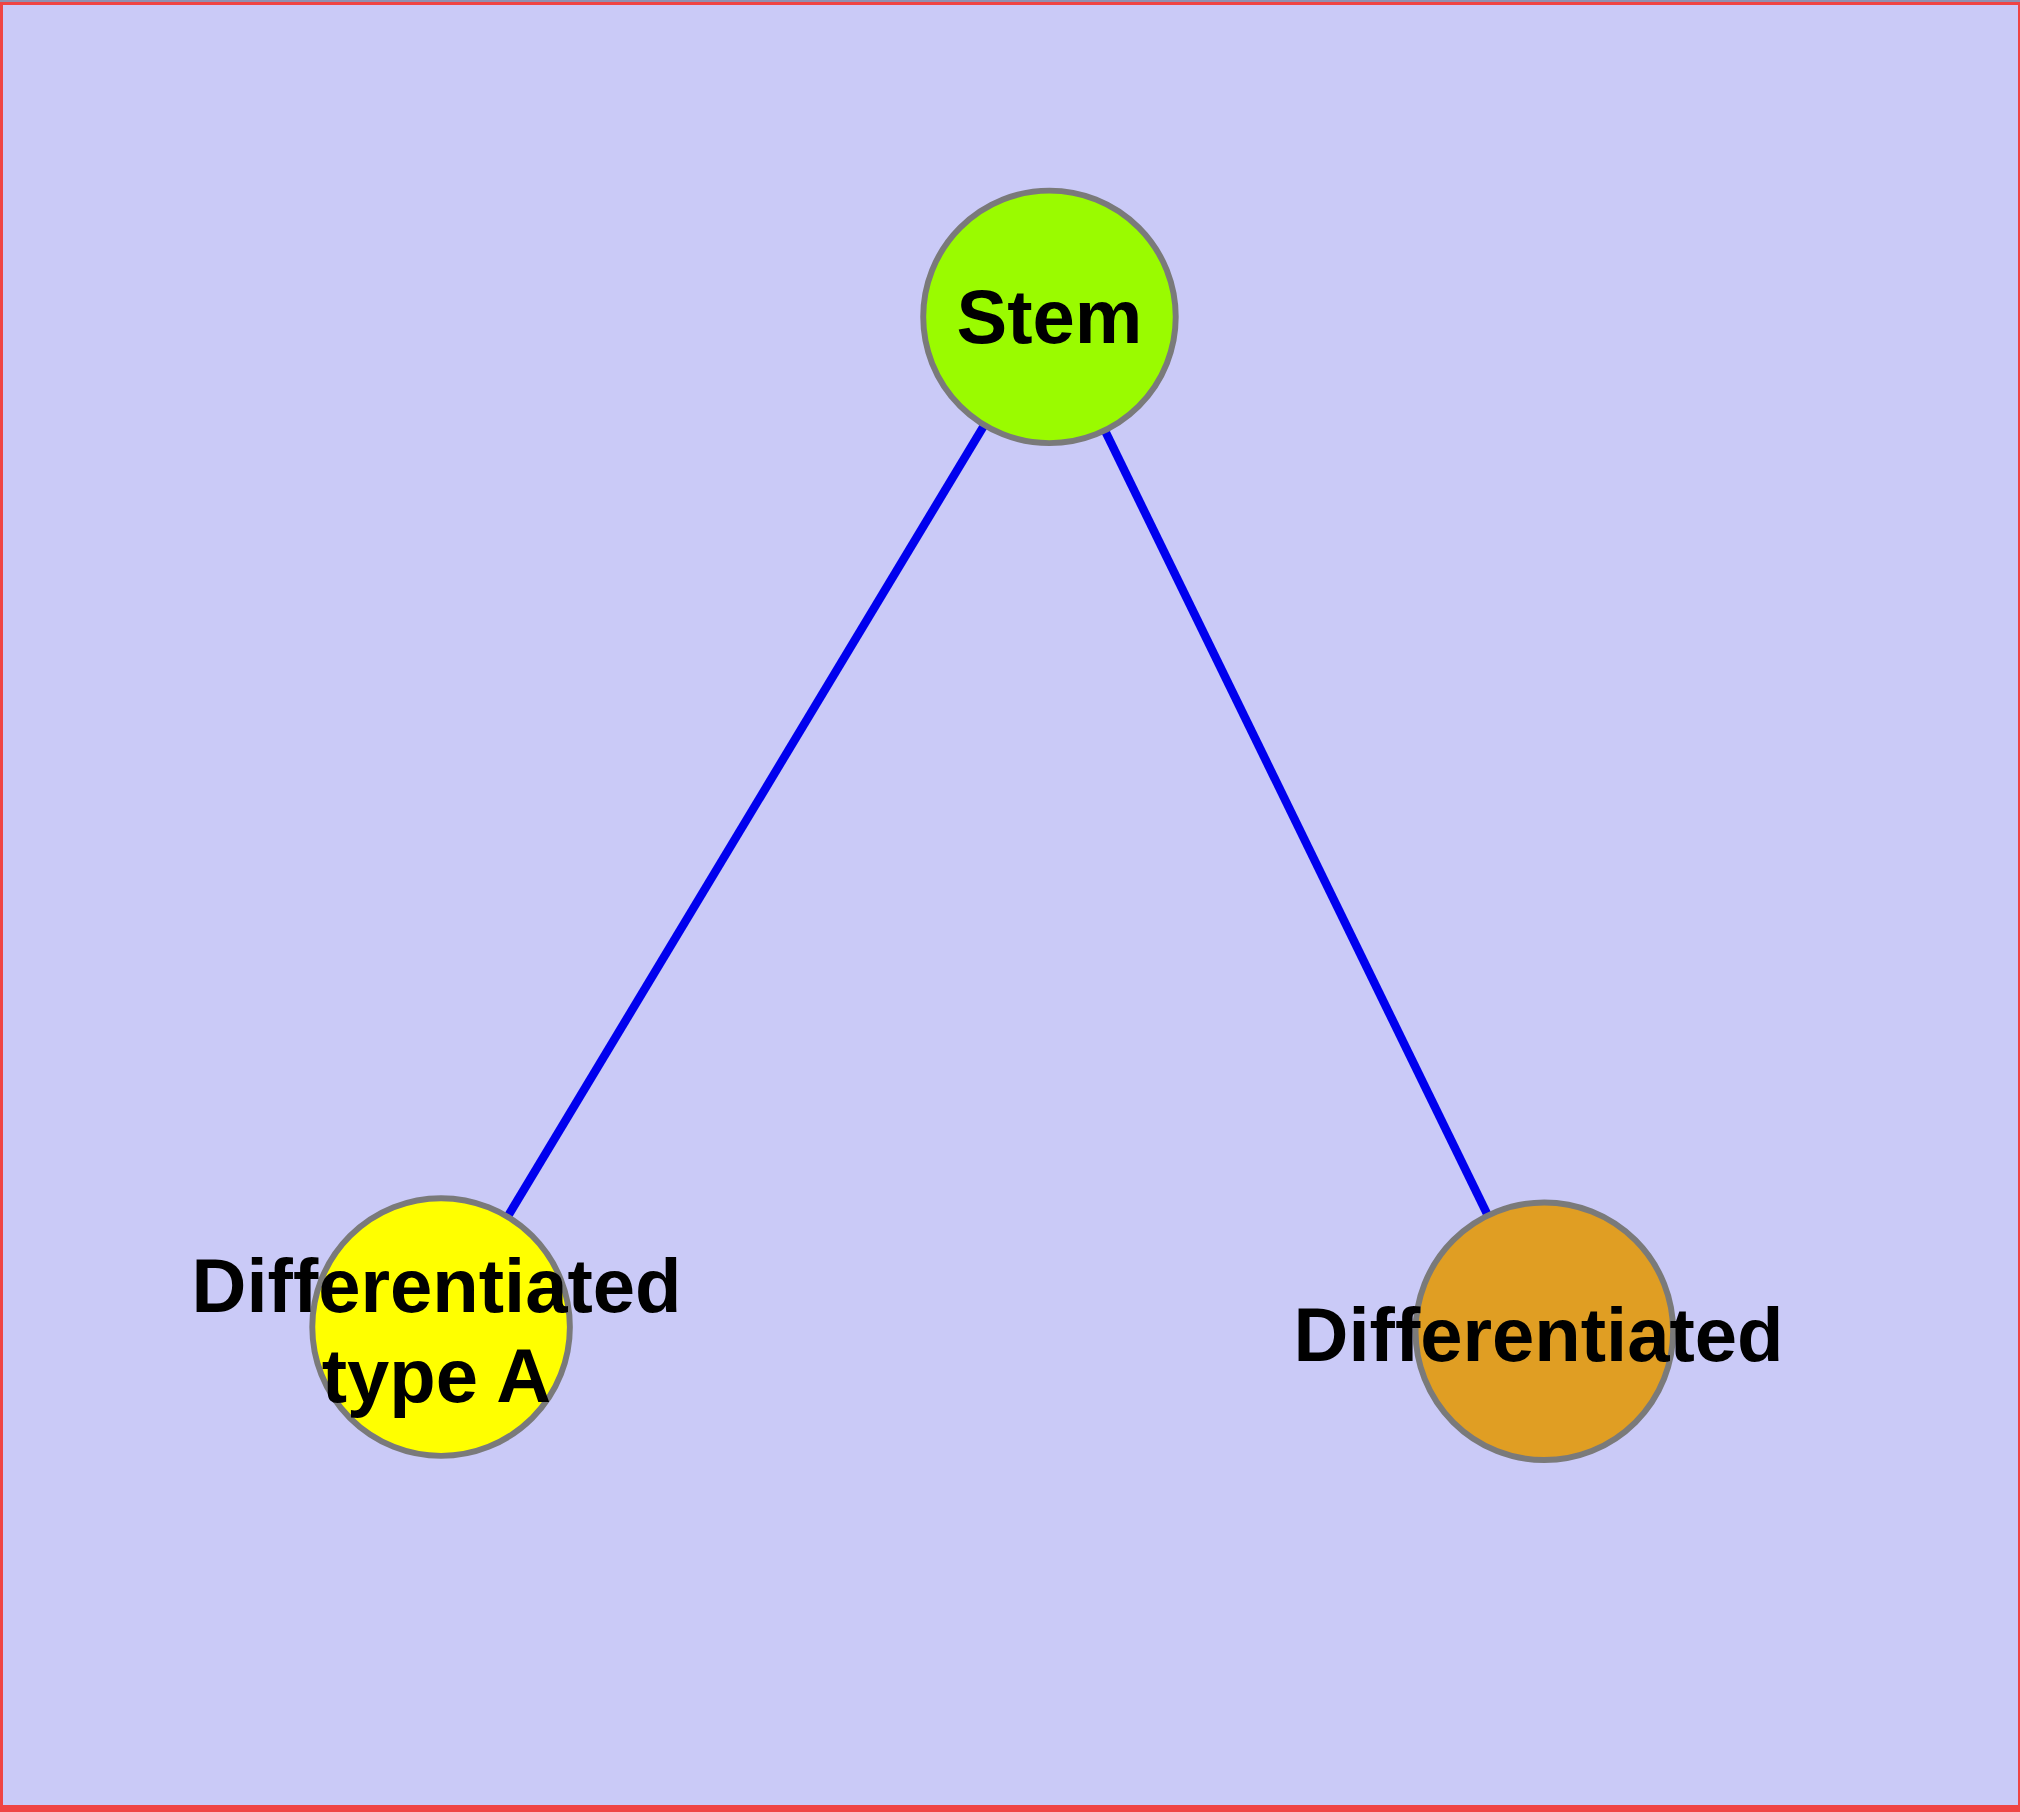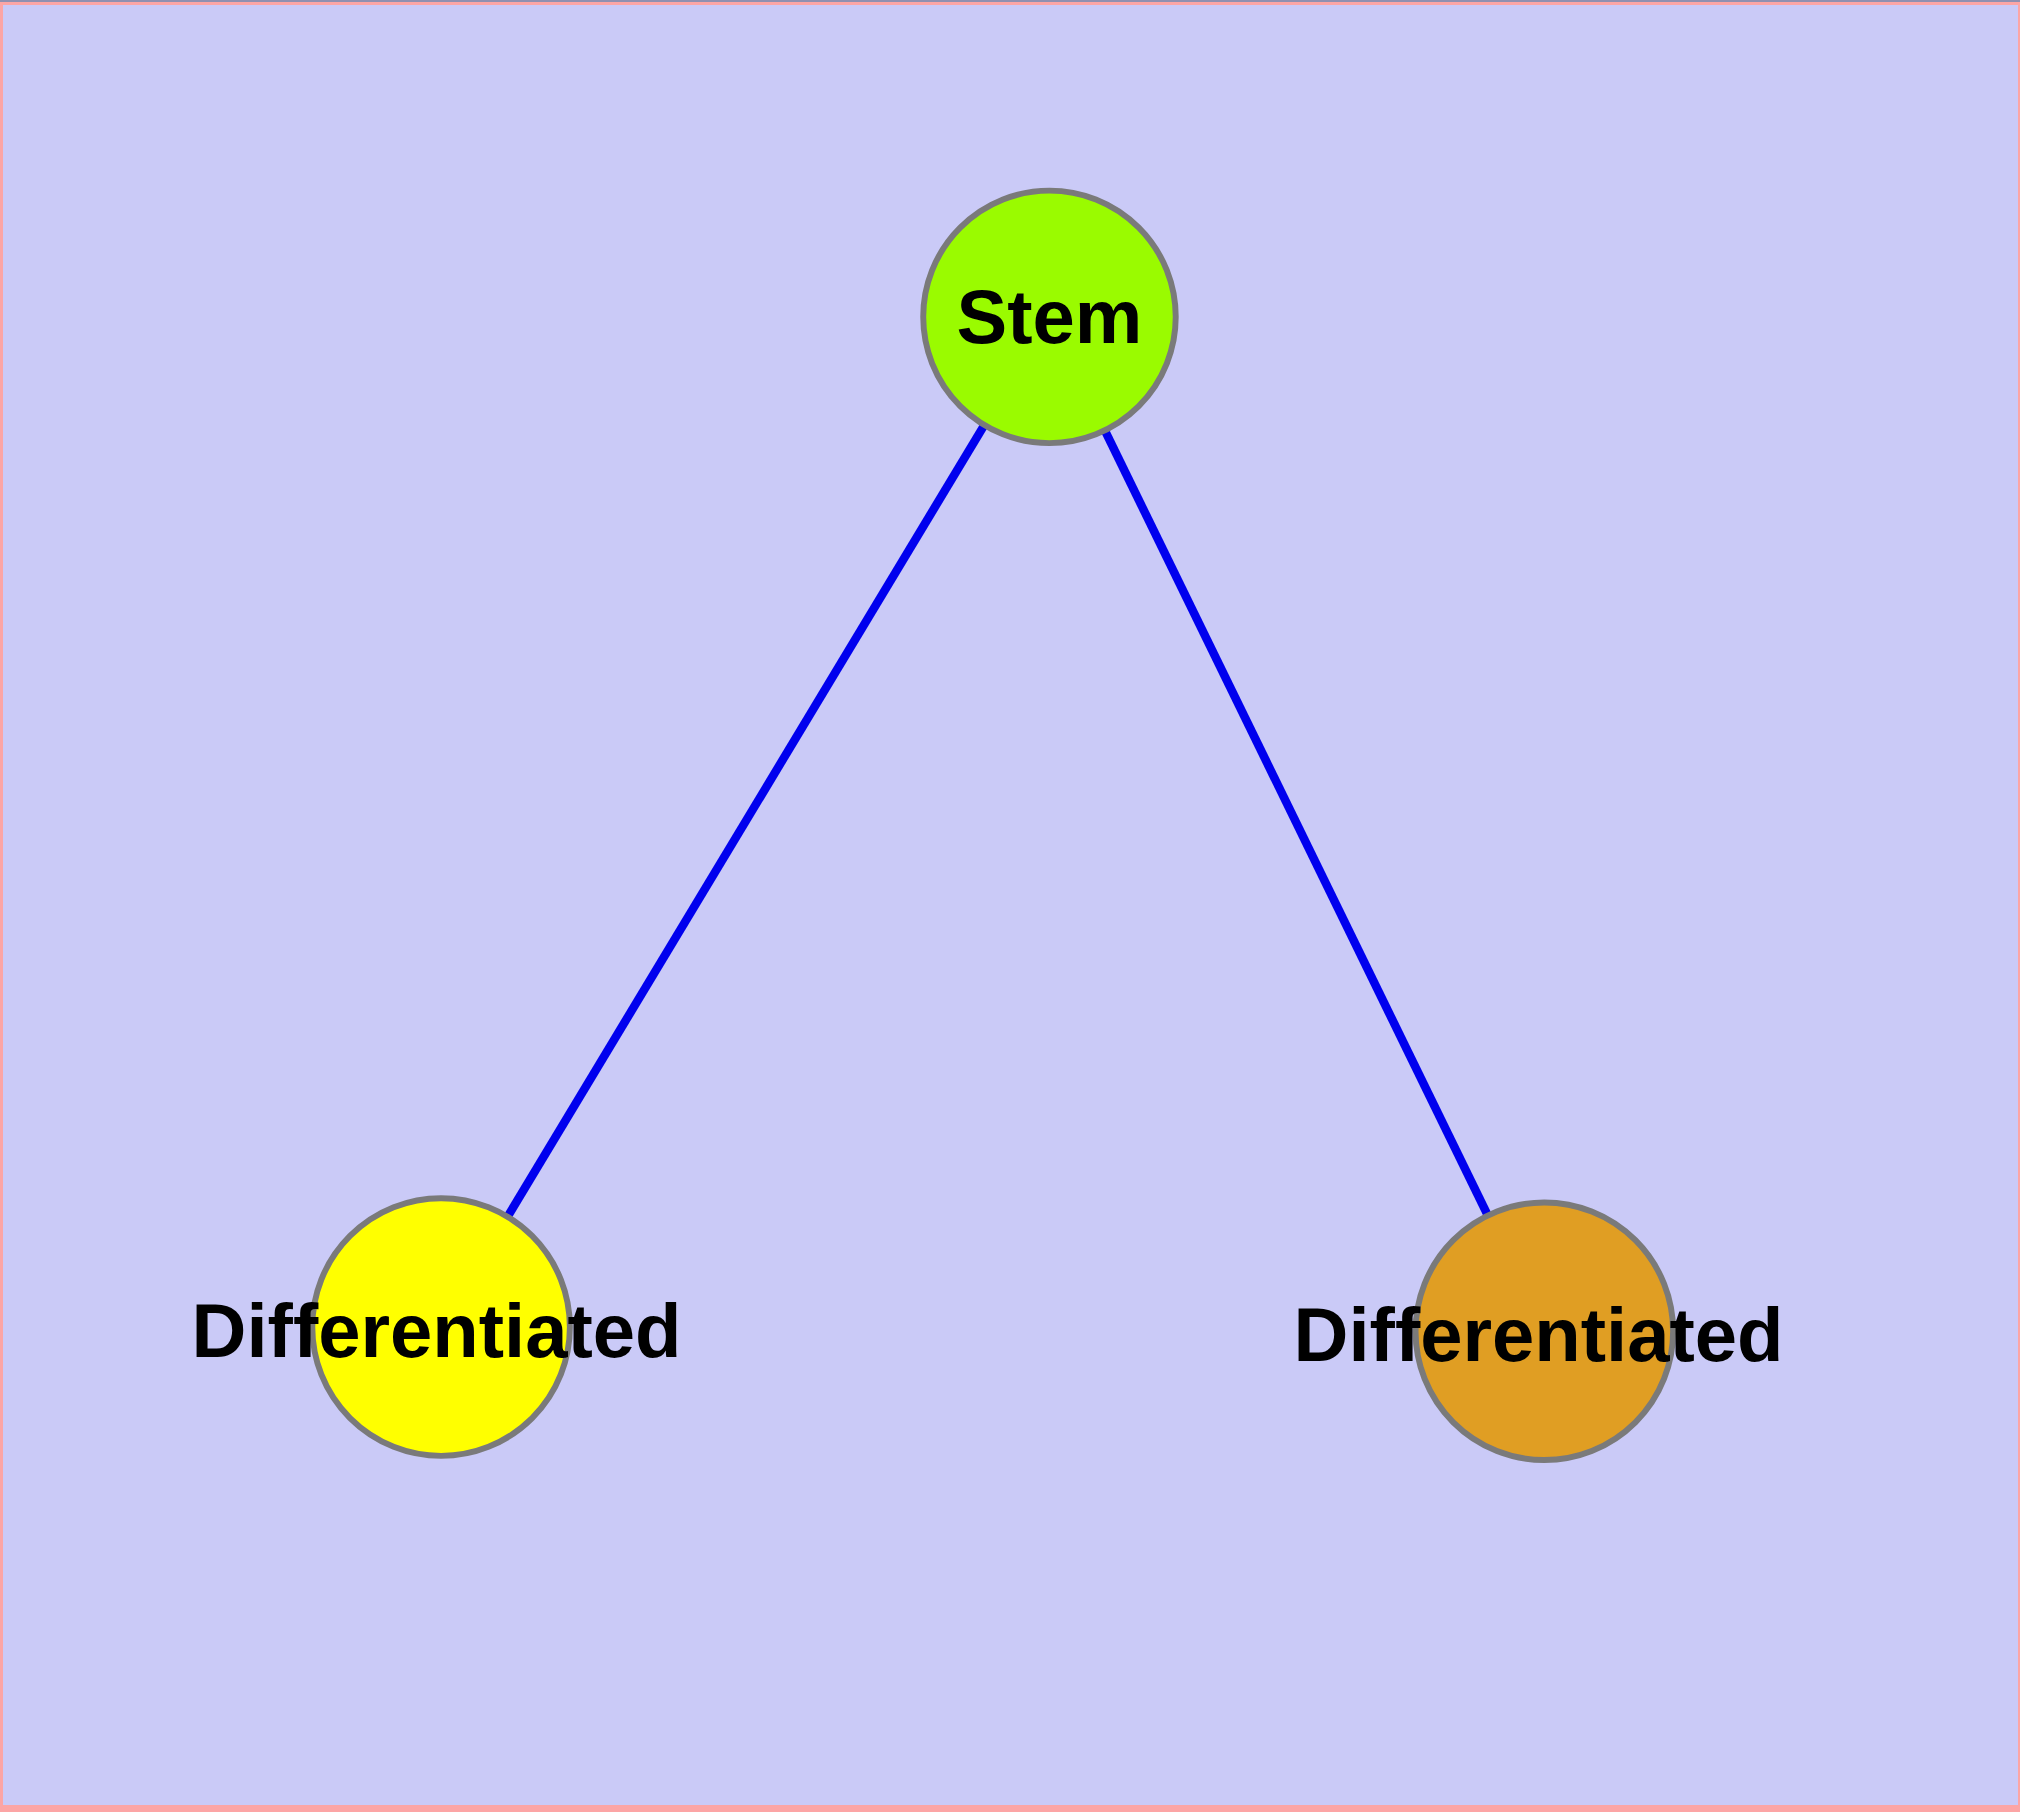--- a/index.html
+++ b/index.html
@@ -8,21 +8,21 @@
     width: 2021px;
     height: 1812px;
     background: #FFFFFF;
     overflow: hidden;
     font-family: "Liberation Sans", sans-serif;
   }
   .page {
     position: relative;
     width: 2021px;
     height: 1812px;
-    background: #fca5a5;
+    background: #ef4444;
   }
   .top-hairline {
     position: absolute;
     top: 0; left: 0; right: 0;
     height: 1.7px;
     background: #8F90B0;
   }
   .graph-canvas {
     position: absolute;
     left: 2.5px;
@@ -69,20 +69,21 @@
       <circle cx="517" cy="1560" r="152" stroke-width="7" fill="#FFFF00" stroke="#7A7A7A"></circle>
       <circle cx="1819" cy="1565" r="152" stroke-width="7" fill="#E09E23" stroke="#7A7A7A"></circle>
     </svg>
 
     <div class="node-label" style="left:1047px; top:312px;">
       <span class="line">Stem</span>
     </div>
 
     <div class="node-label" style="left:434px; top:1326px;">
       <span class="line">Differentiated</span>
+      <span class="line">type A</span>
     </div>
 
     <div class="node-label" style="left:1536px; top:1330px;">
       <span class="line">Differentiated</span>
     </div>
   </div>
 
 </div>
 
 

